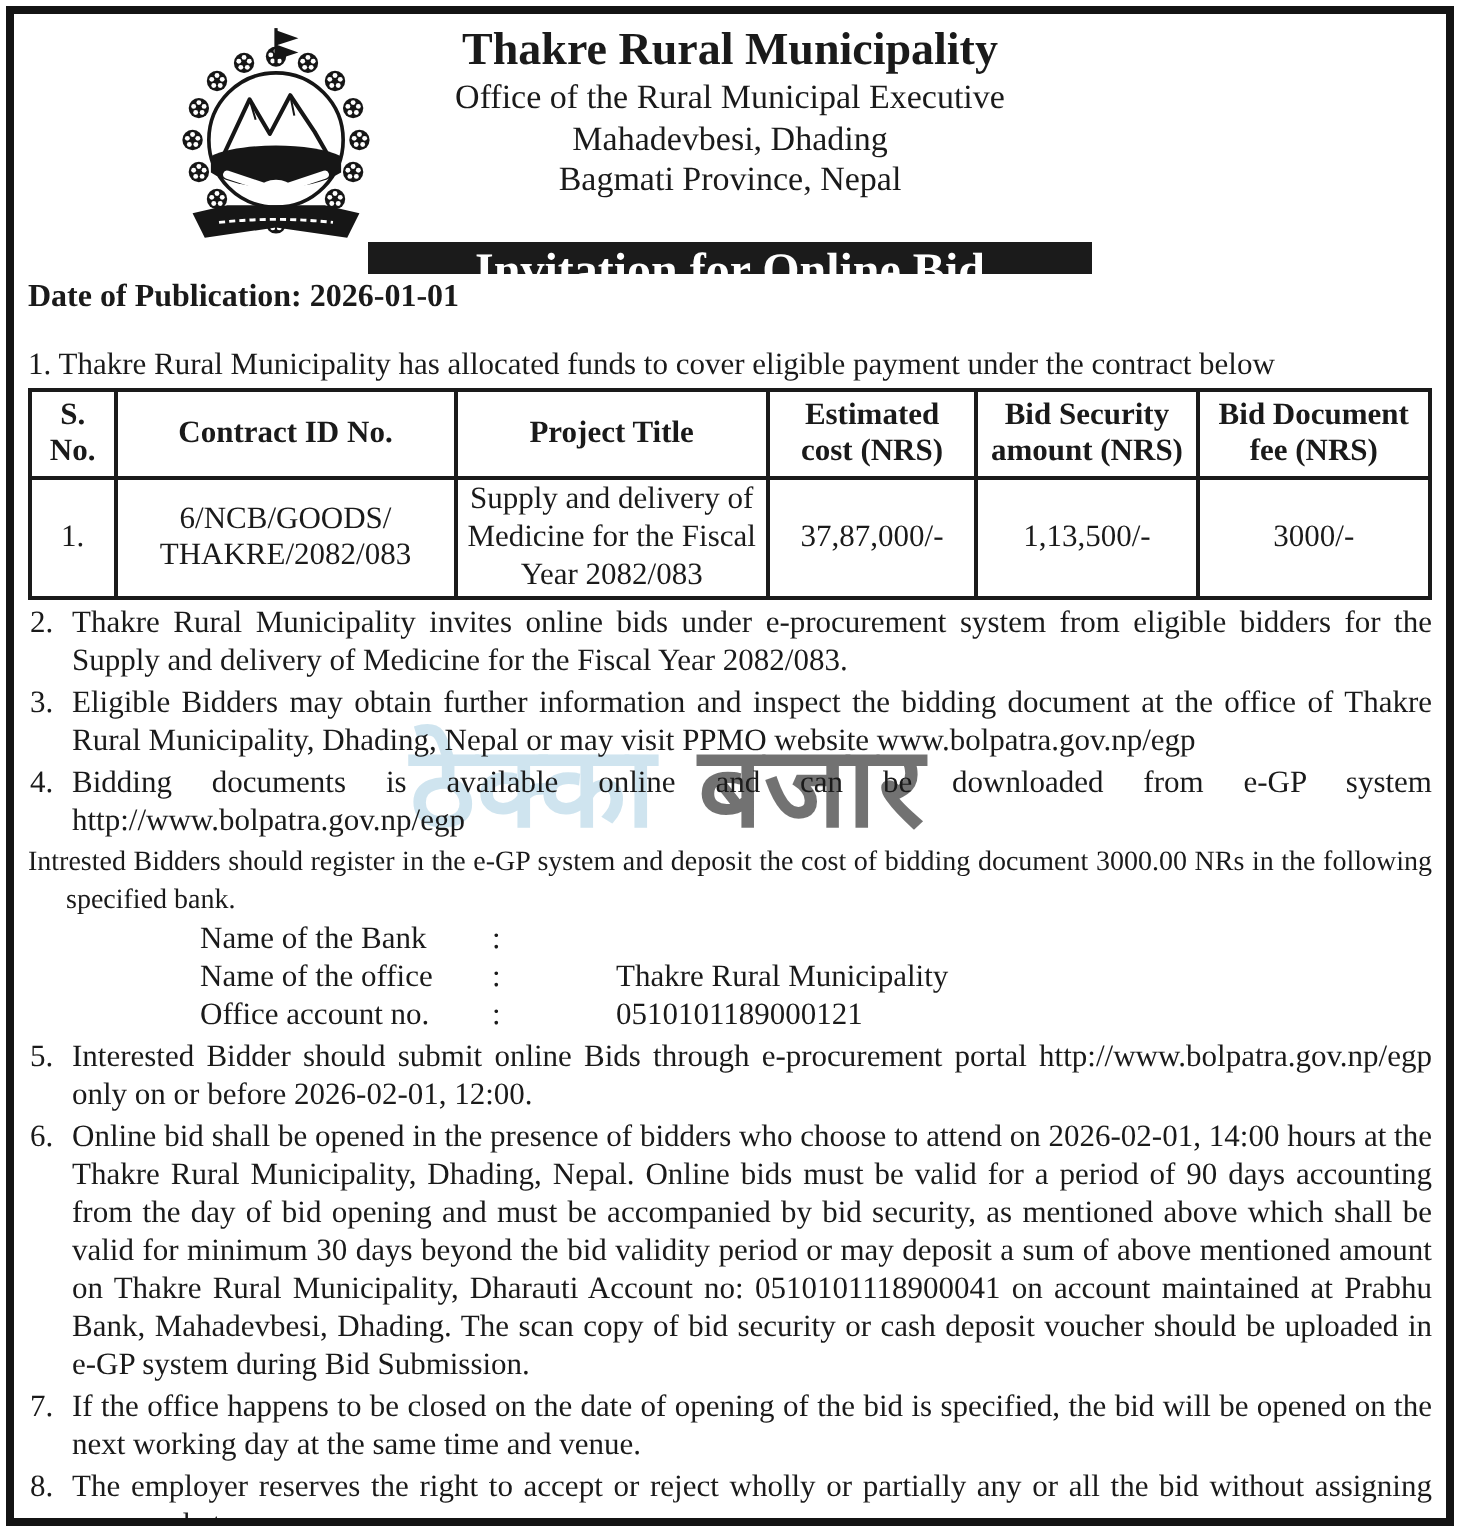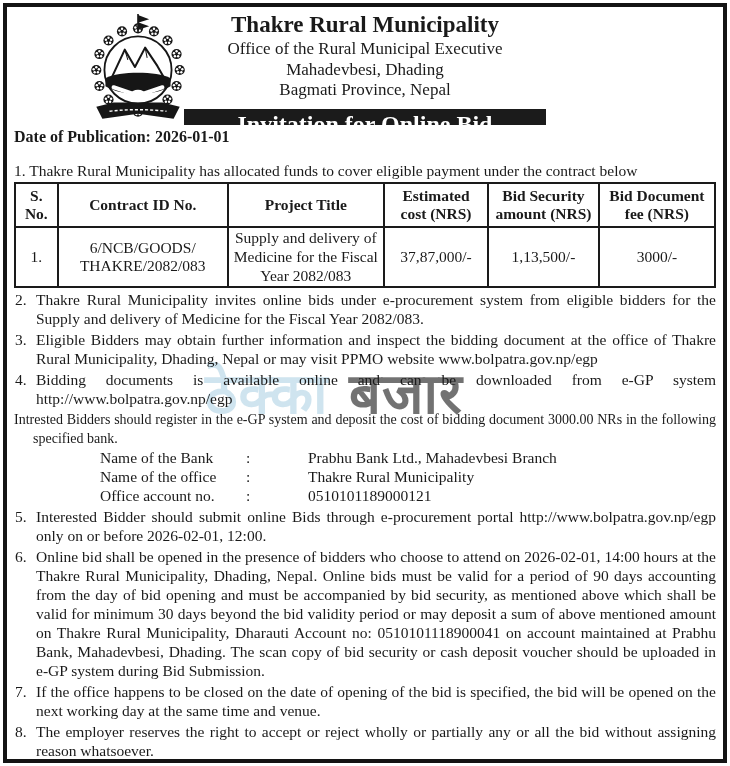--- a/index.html
+++ b/index.html
@@ -4,21 +4,21 @@
 <style>
   html,body{margin:0;padding:0;background:#fff;}
   body{width:730px;height:766px;position:relative;font-family:"Liberation Serif","DejaVu Serif",serif;color:#1a1a1a;}
   .page{position:absolute;left:3px;top:3px;right:3px;bottom:3px;border:4px solid #141414;box-sizing:border-box;padding:2px 7px 0 7px;overflow:hidden;background:#fff;}
   .watermark{position:absolute;left:198px;top:346px;z-index:0;font-family:"DejaVu Sans",sans-serif;font-weight:bold;font-size:56px;letter-spacing:1px;opacity:0.55;pointer-events:none;white-space:nowrap;}
   .content{position:relative;z-index:1;}
   header{position:relative;text-align:center;padding-top:2px;}
   .logo{position:absolute;left:72px;top:2px;width:104px;height:117px;}
   .h1{font-size:23px;font-weight:bold;line-height:1.2;}
   .h2{font-size:17px;font-weight:normal;line-height:1.23;}
-  .banner{width:362px;margin:8px auto 0 auto;background:#1b1b1b;color:#fff;font-size:24px;font-weight:bold;text-align:center;line-height:30px;height:16px;}
+  .banner{width:362px;margin:20px auto 0 auto;background:#1b1b1b;color:#fff;font-size:24px;font-weight:bold;text-align:center;line-height:30px;height:16px;}
   .date-line{text-align:left;font-weight:bold;font-size:16px;line-height:19px;margin-top:2px;}
   .intro{font-size:15.5px;line-height:19px;margin-top:15px;}
   table{width:100%;border-collapse:collapse;margin-top:2px;table-layout:fixed;}
   th,td{border:2px solid #1a1a1a;text-align:center;vertical-align:middle;font-size:15.5px;padding:1px 3px;line-height:1.2;}
   th{font-weight:bold;height:40px;}
   td{height:46px;}
   .item{display:flex;margin-top:2px;font-size:15.5px;line-height:19px;}
   .item .num{flex:none;width:21px;padding-left:1px;}
   .item .txt{flex:1;text-align:justify;}
   .note{margin:2px 0 0 0;font-size:14px;line-height:19px;padding-left:19px;text-indent:-19px;text-align:justify;}
@@ -130,21 +130,20 @@
     <div class="item">
         <span class="num">4.</span>
         <span class="txt">Bidding documents is available online and can be downloaded from e-GP system http://www.bolpatra.gov.np/egp</span>
       </div>
 
     <p class="note">Intrested Bidders should register in the e-GP system and deposit the cost of bidding document 3000.00 NRs in the following specified bank.</p>
 
     <div class="bank-row">
       <span class="bl">Name of the Bank</span>
         <span class="bc">:</span>
-        <span class="bv">Prabhu Bank Ltd., Mahadevbesi Branch</span>
     </div>
     <div class="bank-row">
       <span class="bl">Name of the office</span>
         <span class="bc">:</span>
         <span class="bv">Thakre Rural Municipality</span>
     </div>
     <div class="bank-row">
       <span class="bl">Office account no.</span>
         <span class="bc">:</span>
         <span class="bv">0510101189000121</span>

